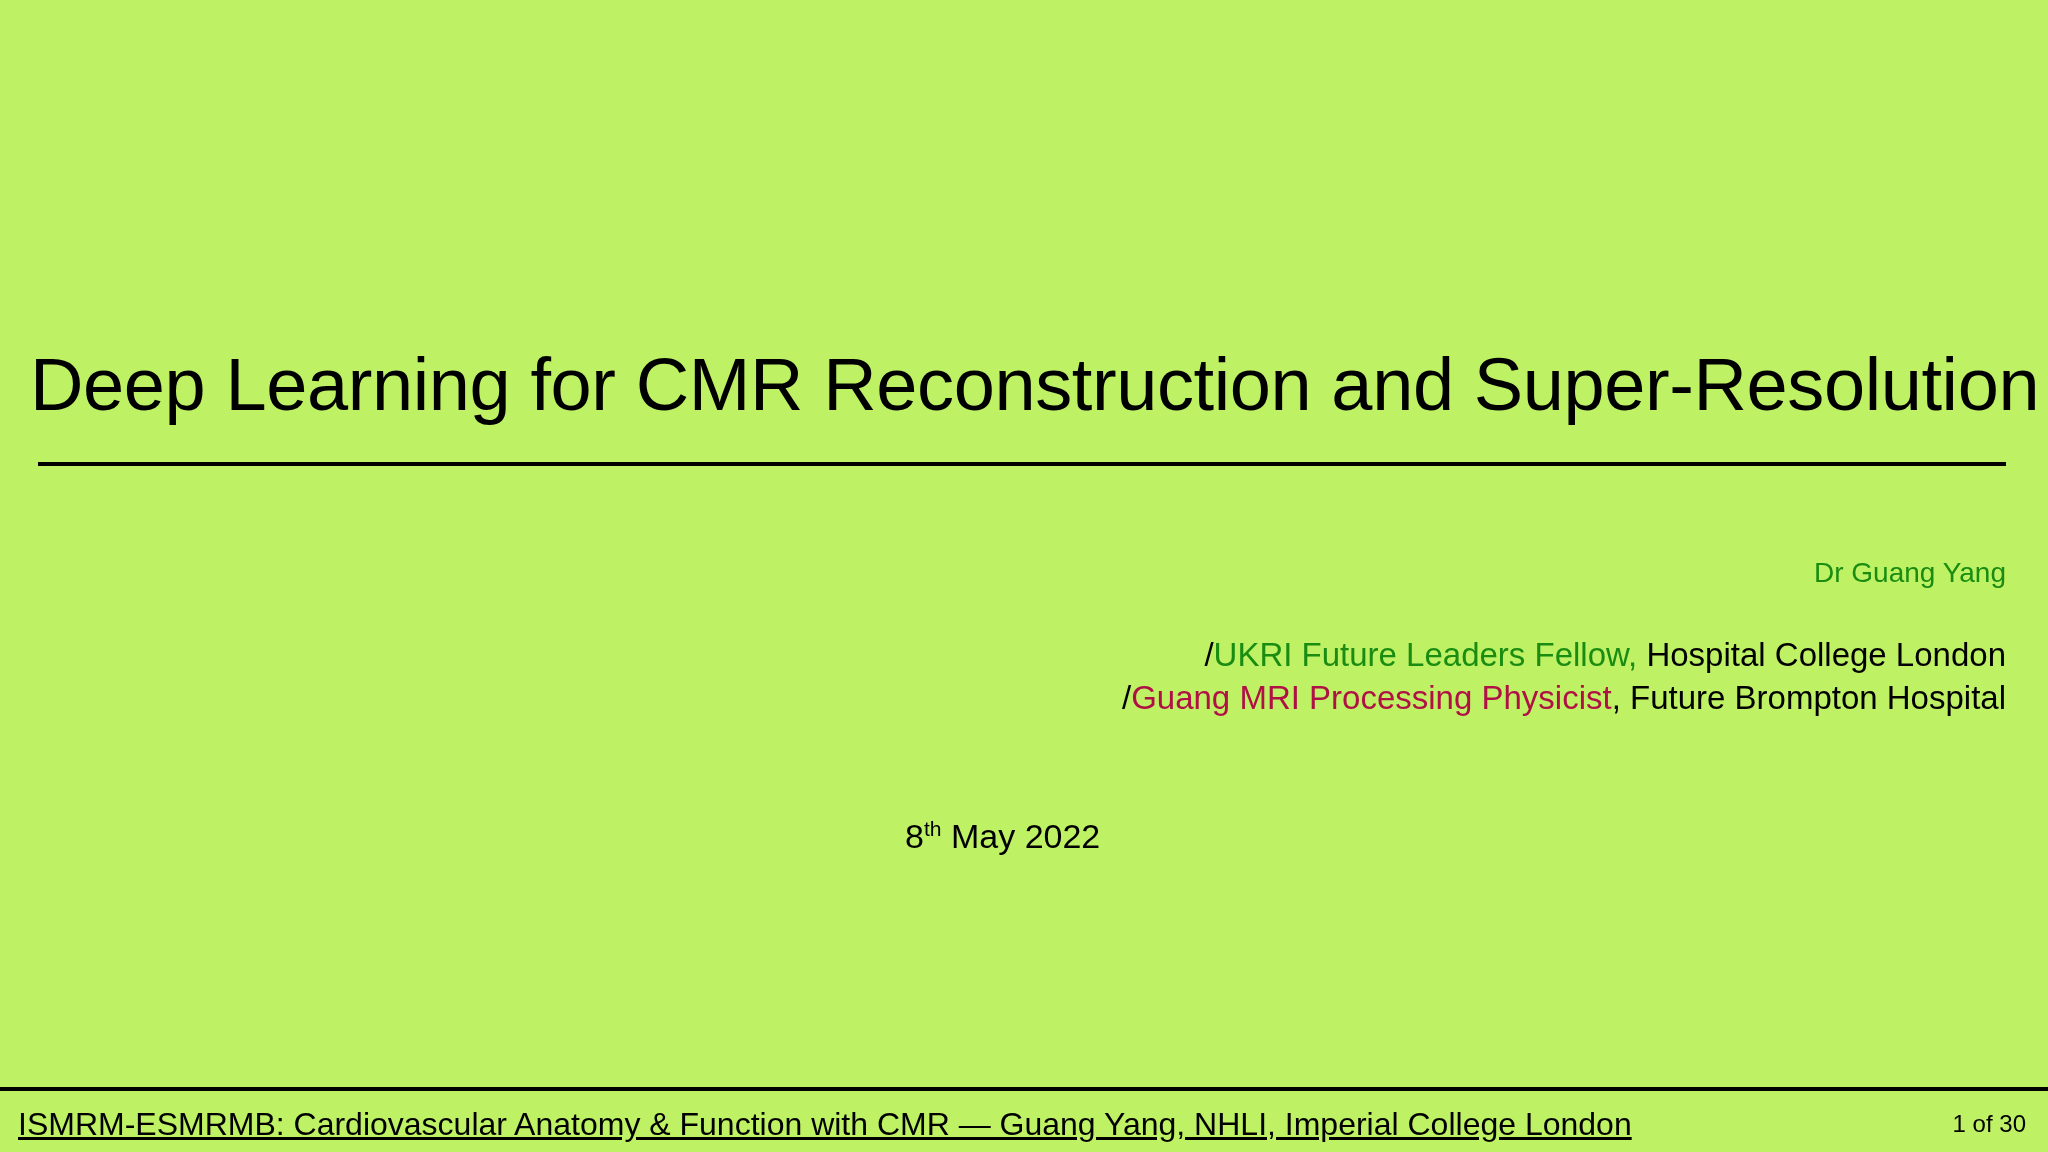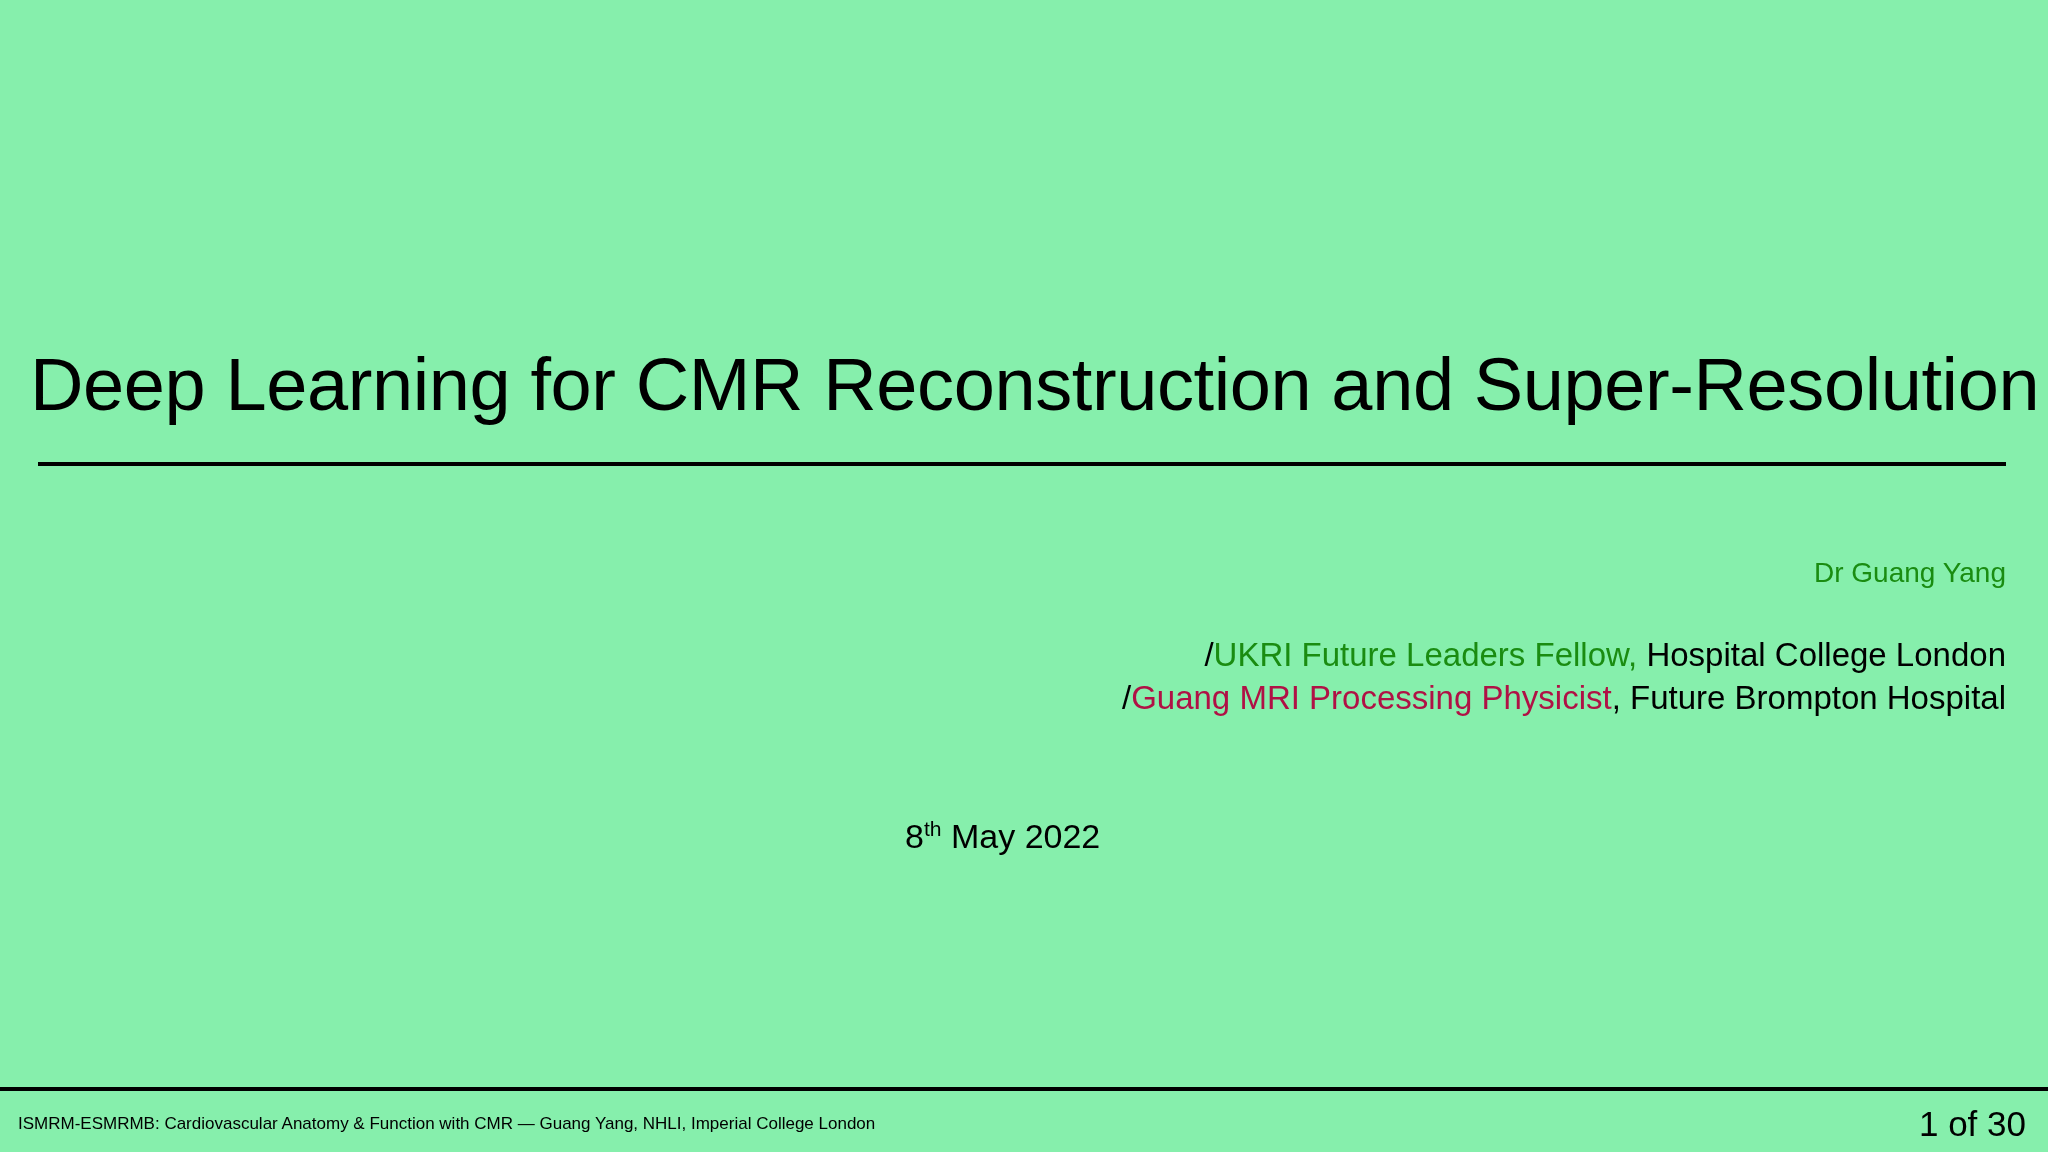--- a/index.html
+++ b/index.html
@@ -13,21 +13,21 @@
     overflow: hidden;
     font-family: "Liberation Sans", sans-serif;
     color: #000000;
     -webkit-font-smoothing: antialiased;
   }
 
   .slide {
     position: relative;
     width: 2048px;
     height: 1152px;
-    background: #86efac;
+    background: #bef264;
     box-sizing: border-box;
   }
 
   
   .title-block {
     position: absolute;
     left: 0;
     top: 348px;
     width: 2048px;
   }
@@ -115,27 +115,28 @@
     top: 1096px;
     width: 2048px;
     height: 56px;
     display: flex;
     align-items: center;
     justify-content: space-between;
     box-sizing: border-box;
     padding: 0 22px 0 18px;
   }
   .footer-left {
-    font-size: 17px;
+    font-size: 32px;
     line-height: 1.2;
     color: #000000;
     white-space: nowrap;
+    text-decoration: underline;
   }
   .footer-right {
-    font-size: 35px;
+    font-size: 24px;
     line-height: 1.2;
     color: #000000;
     white-space: nowrap;
   }
 </style>
 </head>
 <body>
 
 <div class="slide">
 

